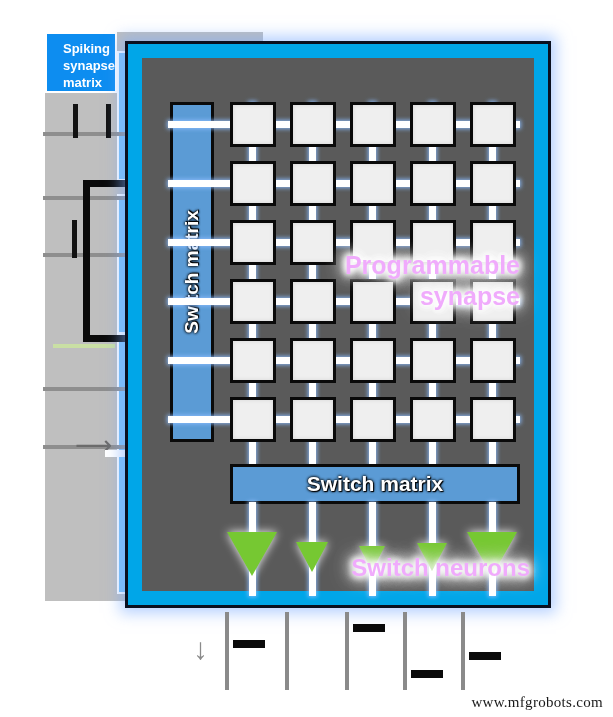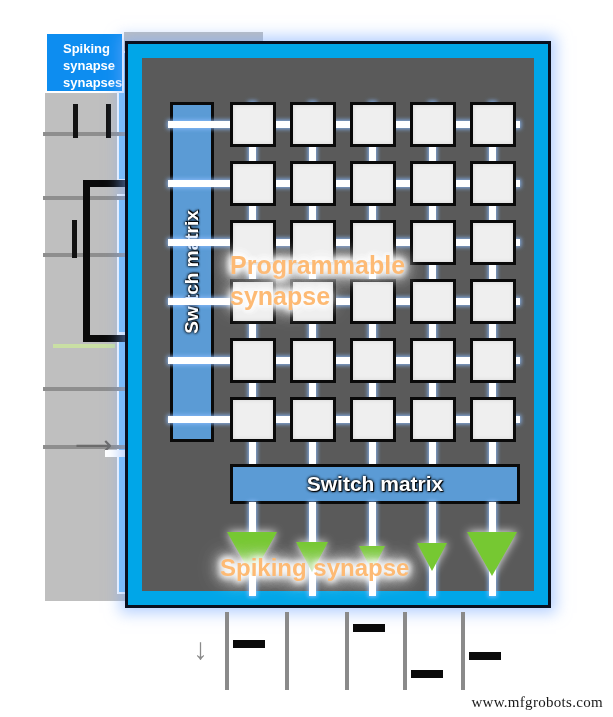--- a/index.html
+++ b/index.html
@@ -183,23 +183,23 @@
     border-top-style: solid;
     border-left-color: transparent;
     border-right-color: transparent;
     border-top-color: #76c832;
     filter: drop-shadow(0 0 5px rgba(255,255,255,0.95));
   }
 
   
   .glow-label {
     position: absolute;
-    color: #fdba74;
+    color: #f0abfc;
     font-weight: bold;
-    text-align: left;
+    text-align: right;
     text-shadow:
       0 0 7px #fff, 0 0 7px #fff, 0 0 7px #fff,
       0 0 14px #fff, 0 0 14px #fff, 0 0 20px #fff,
       0 0 26px #fff;
     pointer-events: none;
   }
   #lbl-synapses {
     left: 88px;
     top: 192px;
     width: 290px;
@@ -276,21 +276,21 @@
   <div class="bg-tick" style="left:110px; top:132px; height:34px;"></div>
   <div class="bg-tick" style="left:135px; top:132px; height:34px;"></div>
   <div class="bg-tick" style="left:110px; top:324px; height:36px;"></div>
   <div class="bg-tick" style="left:110px; top:378px; height:38px;"></div>
 
   <div class="bg-blackframe" style="left:38px; top:148px; width:170px; height:162px;"></div>
 
   <div class="bg-neuronbox">
     <div>Spiking</div>
     <div>synapse</div>
-    <div>synapses</div>
+    <div>matrix</div>
   </div>
 
   <div class="bg-greenbar" style="left:8px; top:312px; width:62px;"></div>
 
   <div class="bg-arrow" style="left:30px; top:400px;">⟶</div>
 
   <div class="bg-whitebar" style="left:60px; top:418px; width:150px; height:7px;"></div>
 </div>
 
 <div id="chip">
@@ -368,21 +368,21 @@
       <div class="wire wire-v" style="left:199px; top:-24px; height:94px;"></div>
       <div class="wire wire-v" style="left:259px; top:-24px; height:94px;"></div>
 
       <div class="neuron-tri" style="left:-3px;  top:6px; border-left-width:25px; border-right-width:25px; border-top-width:44px;"></div>
       <div class="neuron-tri" style="left:66px;  top:16px; border-left-width:16px; border-right-width:16px; border-top-width:30px;"></div>
       <div class="neuron-tri" style="left:129px; top:20px; border-left-width:13px; border-right-width:13px; border-top-width:25px;"></div>
       <div class="neuron-tri" style="left:187px; top:17px; border-left-width:15px; border-right-width:15px; border-top-width:28px;"></div>
       <div class="neuron-tri" style="left:237px; top:6px; border-left-width:25px; border-right-width:25px; border-top-width:44px;"></div>
     </div>
 
-    <div id="lbl-neurons" class="glow-label">Spiking synapse</div>
+    <div id="lbl-neurons" class="glow-label">Switch neurons</div>
 
   </div>
 </div>
 
 <div id="raster">
   <div id="raster-arrow">↓</div>
 
   <div class="raster-line" style="left:40px;"></div>
   <div class="raster-line" style="left:100px;"></div>
   <div class="raster-line" style="left:160px;"></div>

